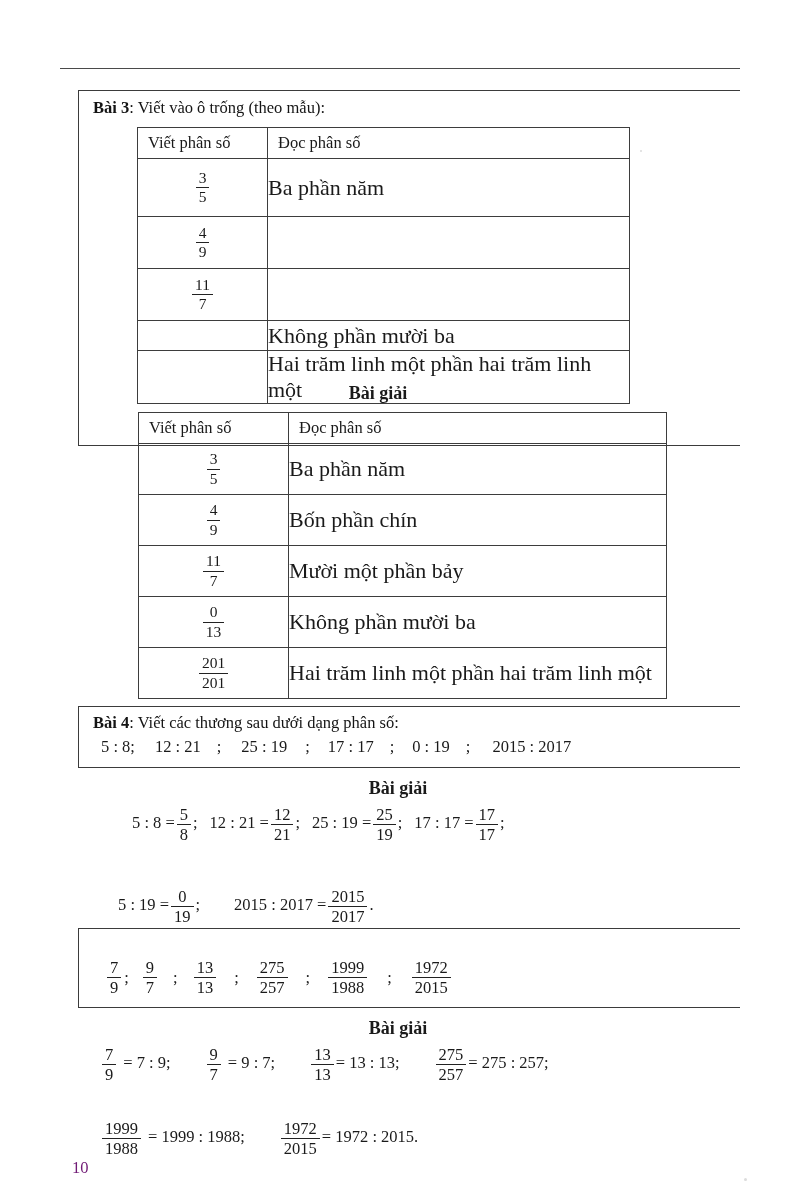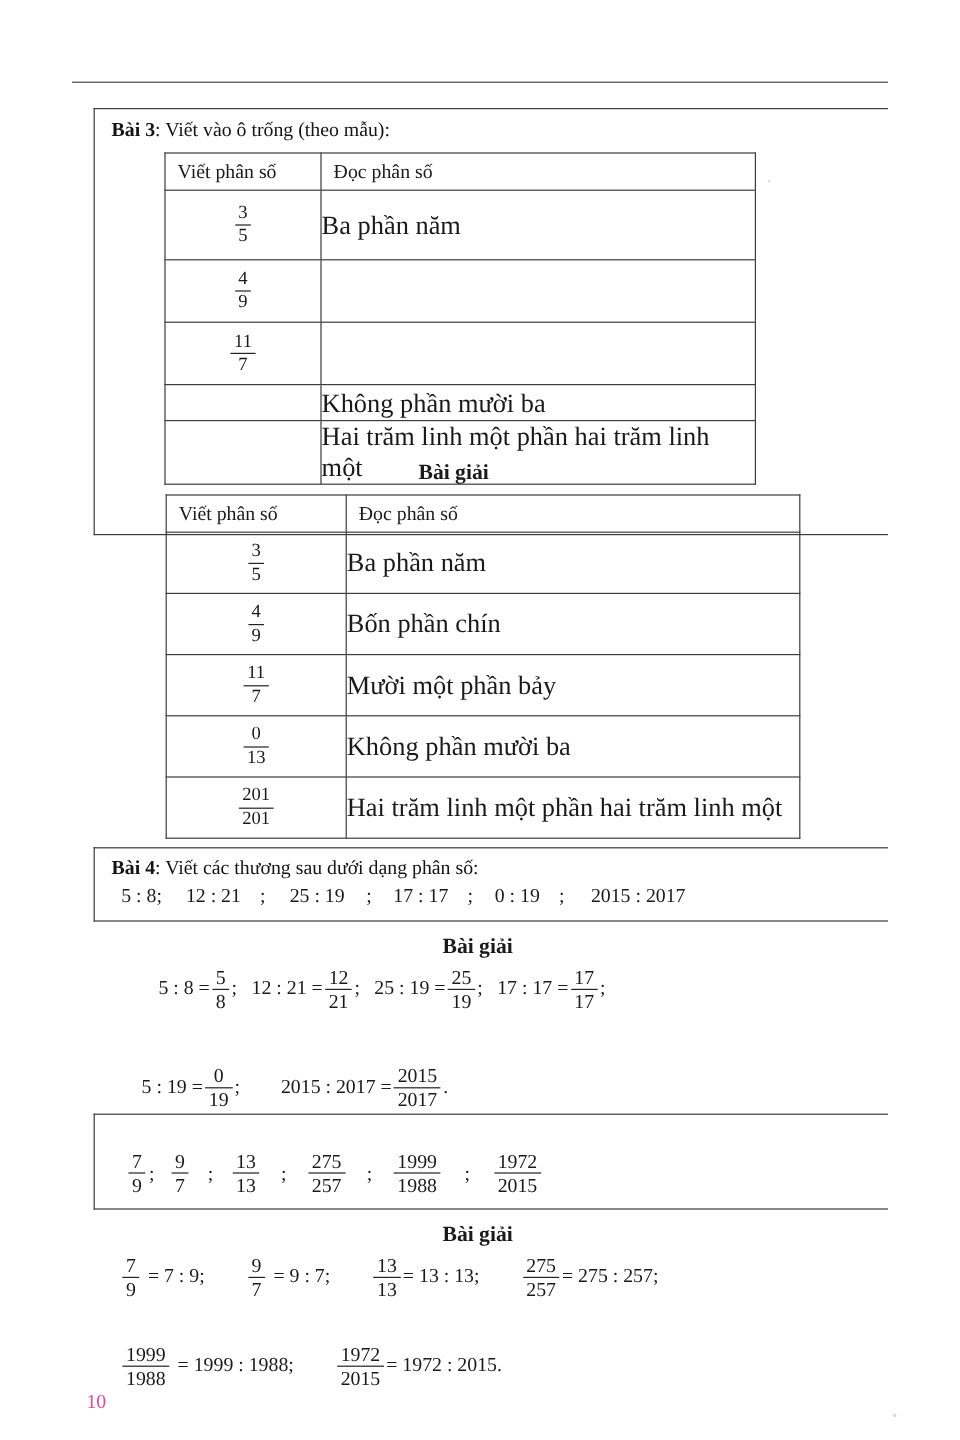--- a/index.html
+++ b/index.html
@@ -133,21 +133,21 @@
     font-size: 16.5px;
   }
   .frow .sc { padding: 0 10px; }
 
   
   .folio {
     position: absolute;
     left: 72px;
     top: 1158px;
     font-size: 16.5px;
-    color: #ec4899;
+    color: #701a75;
   }
 
   .speck {
     position: absolute;
     background: #b9b9b9;
     border-radius: 50%;
     opacity: .5;
   }
 </style>
 </head>

